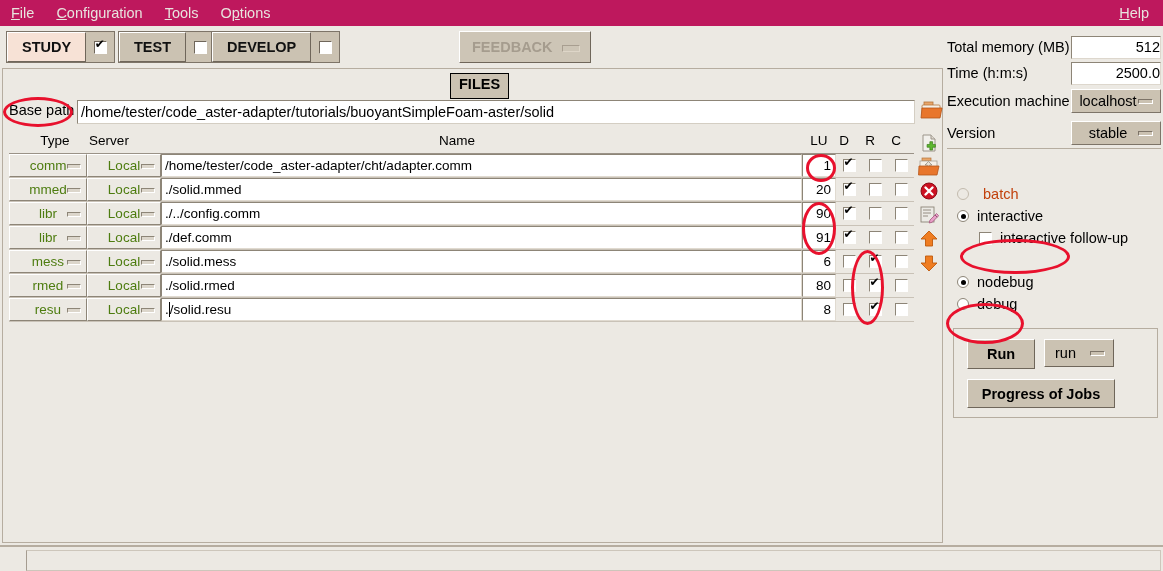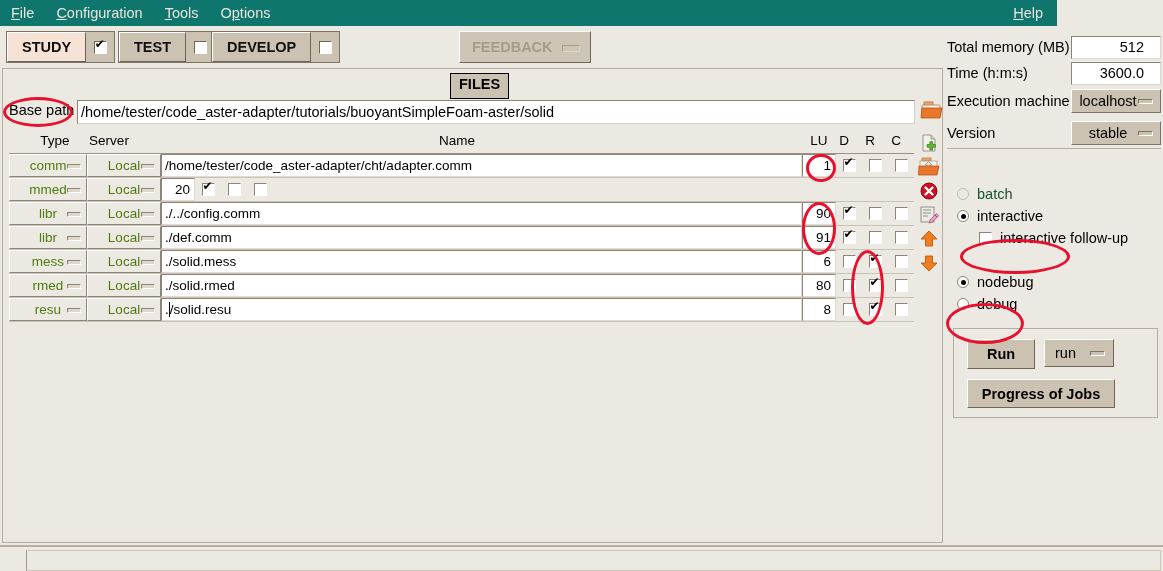--- a/index.html
+++ b/index.html
@@ -7,22 +7,22 @@
     margin: 0; padding: 0;
     width: 1163px; height: 571px;
     overflow: hidden;
     font-family: "Liberation Sans", sans-serif;
     background: #ece9e3;
   }
   body { position: relative; }
 
   
   .menubar {
-    position: absolute; left: 0; top: 0; width: 1057px; height: 26px;
-    background: #0f766e;
+    position: absolute; left: 0; top: 0; width: 1163px; height: 26px;
+    background: #be185d;
     display: flex; align-items: flex-start;
   }
   .menu-item {
     color: #e8e4de; font-size: 14.5px; padding: 0 11px;
     line-height: 26px; cursor: default; white-space: nowrap;
   }
   .menu-item .mn { text-decoration: underline; }
   .menu-spacer { flex: 1; }
 
   
@@ -184,21 +184,21 @@
     position: absolute; left: 945px; top: 30px; width: 218px; height: 513px;
     background: #ece9e3;
   }
   .rp-grid { position: absolute; left: 2px; top: 5px; width: 216px; }
   .rp-line { display: flex; align-items: center; height: 24px; margin-bottom: 2px; }
   .rp-label { font-size: 14.5px; color: #000; white-space: nowrap; }
   .rp-val-input {
     background: #fff; border: 1px solid #8d8577;
     border-right-color: #ddd7cd; border-bottom-color: #ddd7cd;
     font-size: 14.5px; color: #000; text-align: right;
-    padding: 2px 16px 2px 2px; height: 23px; line-height: 17px;
+    padding: 2px 0 2px 2px; height: 23px; line-height: 17px;
   }
   .rp-combo {
     background: #cbc2b2; border: 1px solid #fff;
     border-right-color: #7d7468; border-bottom-color: #7d7468;
     font-size: 14.5px; color: #000; height: 24px;
     display: flex; align-items: center; justify-content: center;
     position: relative; padding: 0 26px 0 10px;
   }
   .rp-combo .dm2 {
     position: absolute; right: 7px; top: 9px;
@@ -215,21 +215,21 @@
     width: 12px; height: 12px; border-radius: 50%;
     border: 1px solid #8d8577; background: #fff;
     margin-right: 8px; position: relative; flex: none;
   }
   .radio.on::after {
     content: ""; position: absolute; left: 3px; top: 3px;
     width: 5px; height: 5px; border-radius: 50%; background: #000;
   }
   .radio.dim { border-color: #c3bbae; background: #ece9e3; }
   .rlabel { font-size: 14.5px; color: #000000; }
-  .rlabel.dim { color: #14532d; }
+  .rlabel.dim { color: #c2410c; margin-left: 6px; }
   .subchk { display: flex; align-items: center; height: 22px; padding-left: 22px; }
   .subchk .tbox { margin-right: 8px; }
 
   .btnbox {
     position: absolute; left: 8px; top: 298px; width: 205px; height: 90px;
     border: 1px solid #b6ada0; background: #ece9e3;
   }
   .pbtn {
     background: #cbc2b2; border: 1px solid #fff;
     border-right-color: #6f665a; border-bottom-color: #6f665a;
@@ -384,20 +384,23 @@
         </div>
         <div class="trow">
           <div class="cell-type">
             <span>mmed</span>
             <span class="dm"></span>
           </div>
           <div class="cell-server">
             <span>Local</span>
             <span class="dm"></span>
           </div>
+          <div class="cell-name">
+            <span>./solid.mmed</span>
+          </div>
           <div class="cell-lu">
             <span>20</span>
           </div>
           <div class="cell-chk">
             <span class="tbox on"></span>
           </div>
           <div class="cell-chk">
             <span class="tbox"></span>
           </div>
           <div class="cell-chk">
@@ -589,21 +592,21 @@
 
   <div class="rp-grid">
 
     <div class="rp-line">
       <span class="rp-label" style="width:124px;">Total memory (MB)</span>
       <div class="rp-val-input" style="width:90px;">512</div>
     </div>
 
     <div class="rp-line">
       <span class="rp-label" style="width:124px;">Time (h:m:s)</span>
-      <div class="rp-val-input" style="width:90px;">3600.0</div>
+      <div class="rp-val-input" style="width:90px;">2500.0</div>
     </div>
 
     <div class="rp-line" style="margin-top:4px;">
       <span class="rp-label" style="width:124px;">Execution machine</span>
       <div class="rp-combo" style="width:90px;">
         <span>localhost</span>
         <span class="dm2"></span>
       </div>
     </div>
 

